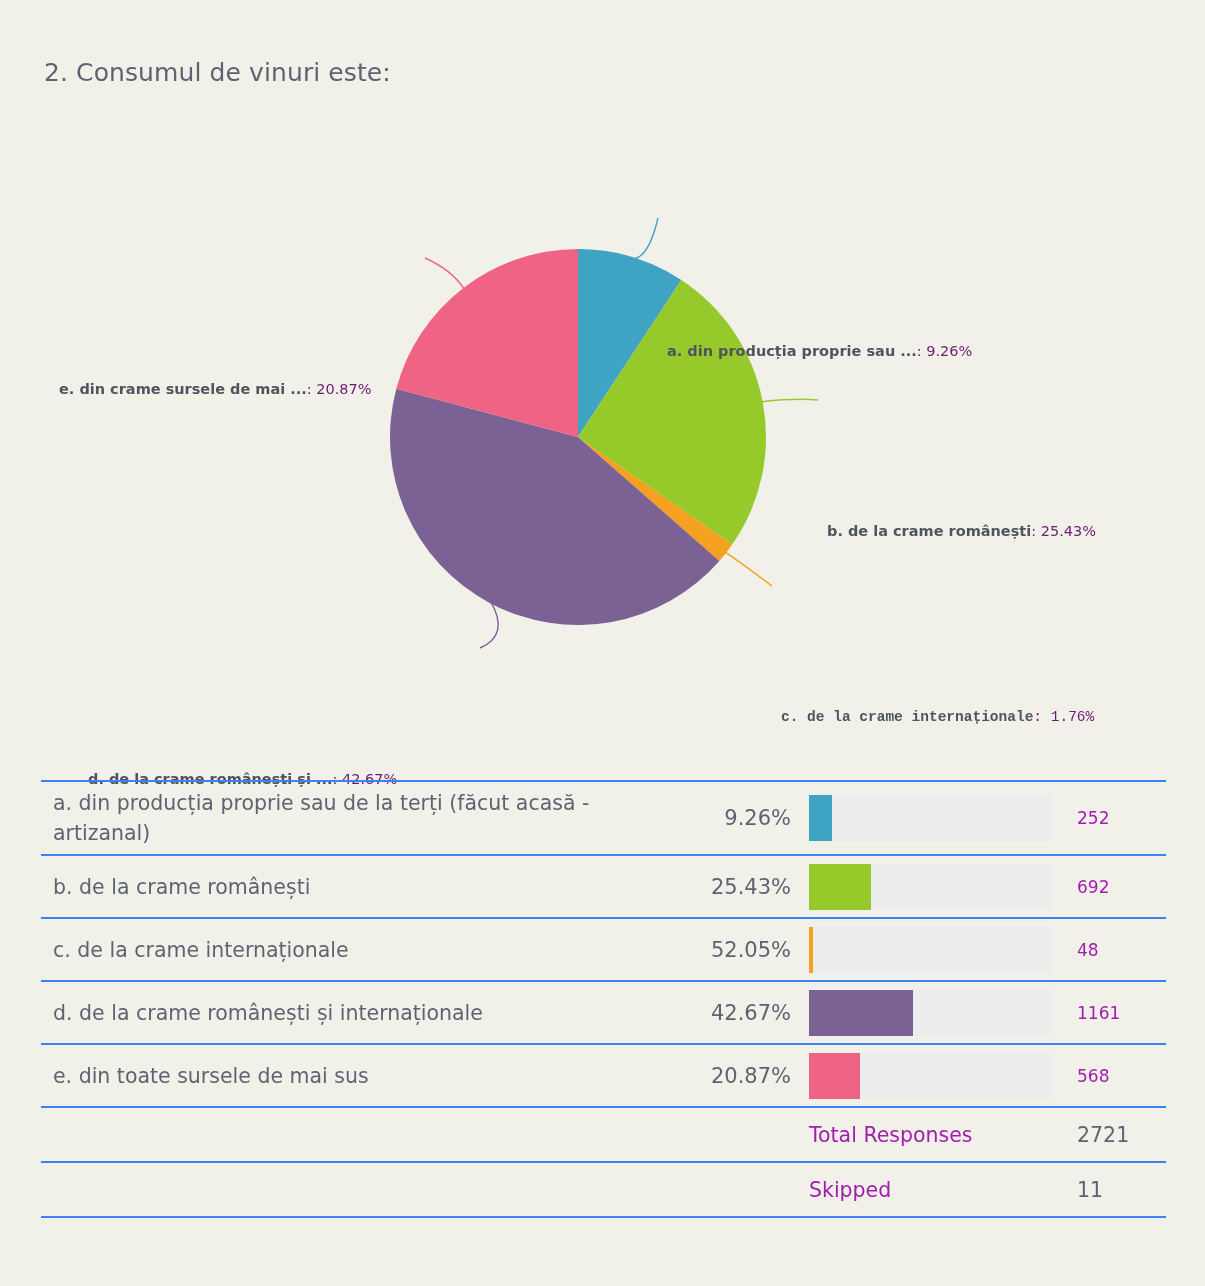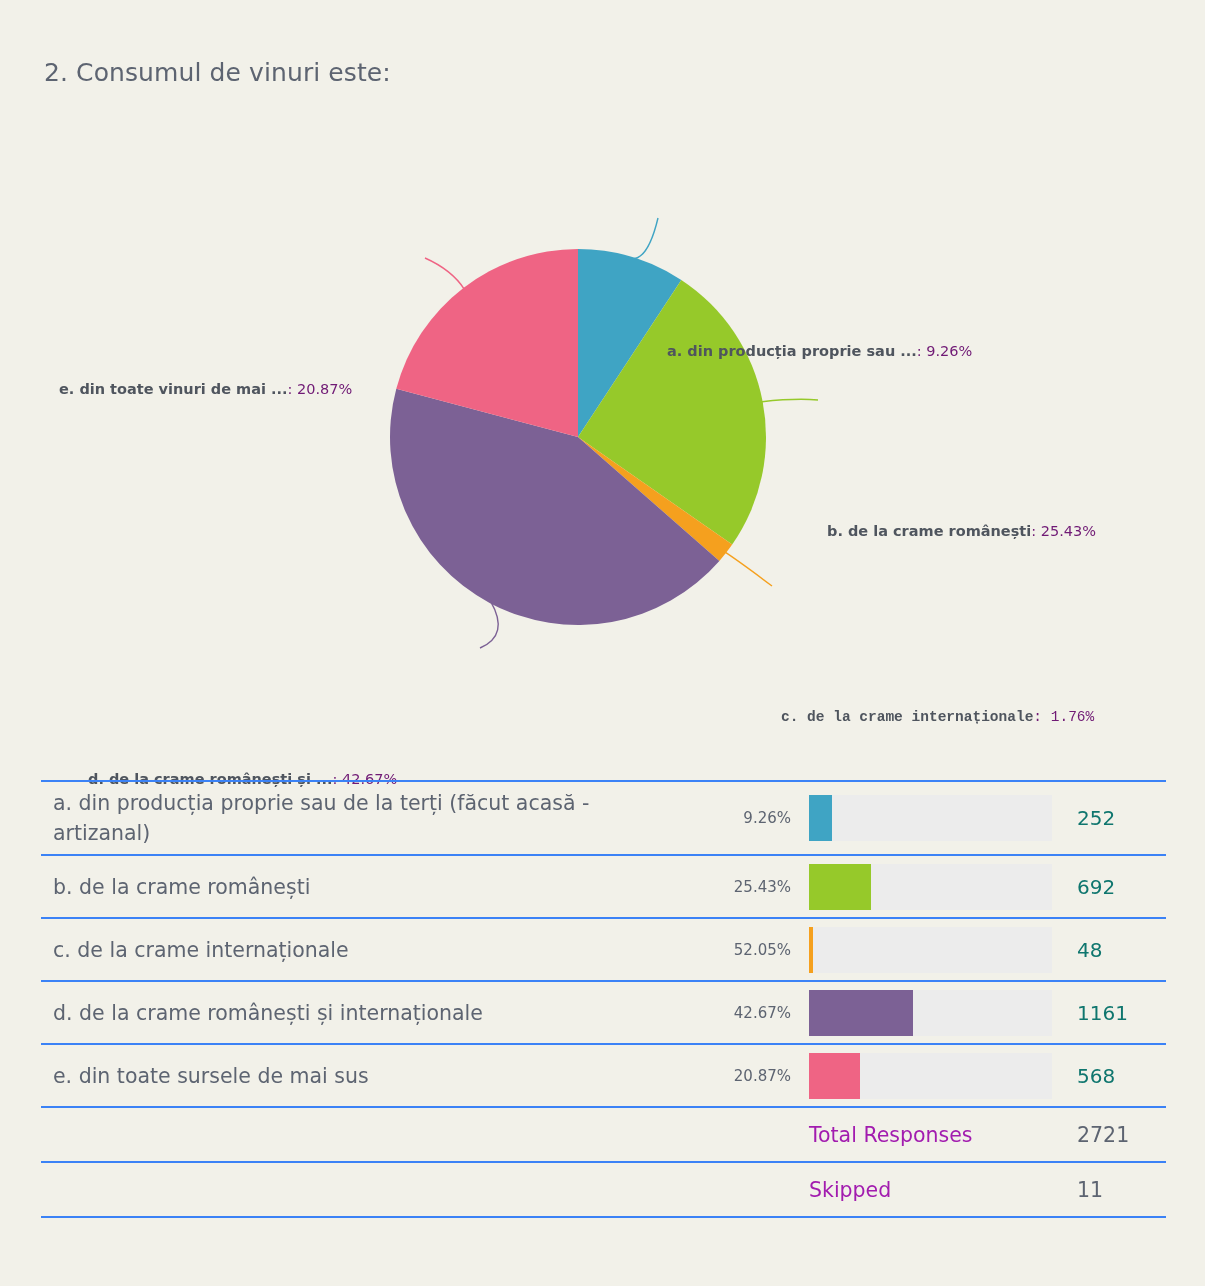--- a/index.html
+++ b/index.html
@@ -84,21 +84,21 @@
   .cell-label {
     width: 640px;
     padding: 0 10px 0 12px;
     font-size: 20.5px;
     line-height: 30px;
     color: #5d6471;
   }
   .cell-pct {
     width: 110px;
     text-align: right;
-    font-size: 15px;
+    font-size: 21px;
     color: #5d6471;
     white-space: nowrap;
   }
   .cell-bar {
     width: 280px;
     padding-left: 18px;
   }
   .bar-track {
     position: relative;
     width: 243px;
@@ -108,22 +108,22 @@
   .bar-fill {
     position: absolute;
     left: 0;
     top: 0;
     height: 46px;
   }
   .cell-count {
     width: 95px;
     text-align: left;
     padding-left: 6px;
-    font-size: 20px;
-    color: #0f766e;
+    font-size: 17px;
+    color: #a21caf;
     white-space: nowrap;
   }
 
   .summaryrow {
     display: flex;
     align-items: center;
     min-height: 55px;
   }
   .sum-spacer { width: 640px; }
   .sum-pct    { width: 110px; }
@@ -172,21 +172,21 @@
     <div class="pie-label pl-b">
       <span class="lbl-key">b. de la crame românești</span><span class="lbl-val">: 25.43%</span>
     </div>
     <div class="pie-label pl-c">
       <span class="lbl-key">c. de la crame internaționale</span><span class="lbl-val">: 1.76%</span>
     </div>
     <div class="pie-label pl-d">
       <span class="lbl-key">d. de la crame românești și ...</span><span class="lbl-val">: 42.67%</span>
     </div>
     <div class="pie-label pl-e">
-      <span class="lbl-key">e. din toate vinuri de mai ...</span><span class="lbl-val">: 20.87%</span>
+      <span class="lbl-key">e. din crame sursele de mai ...</span><span class="lbl-val">: 20.87%</span>
     </div>
   </div>
 
   <div class="table-wrap">
     <div id="table-rows">
         <div class="rowline datarow">
           <div class="cell-label">a. din producția proprie sau de la terți (făcut acasă - artizanal)</div>
           <div class="cell-pct">9.26%</div>
           <div class="cell-bar">
             <div class="bar-track">

